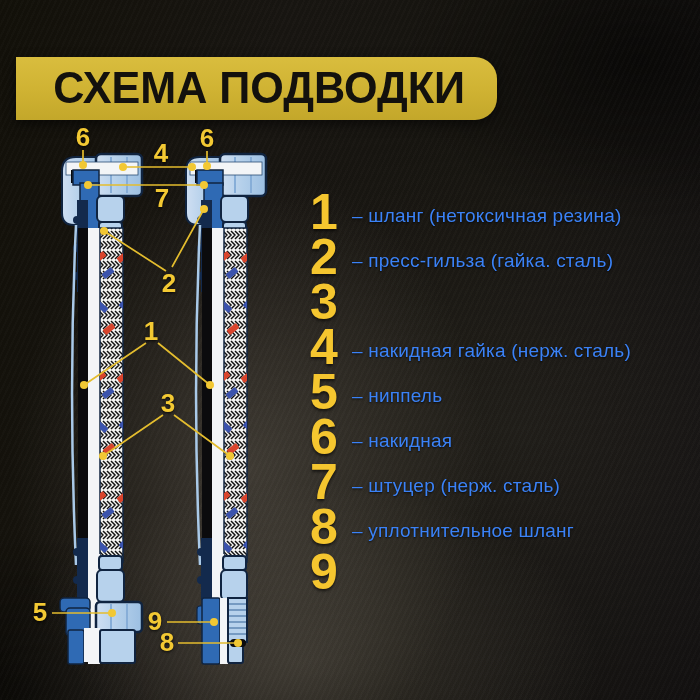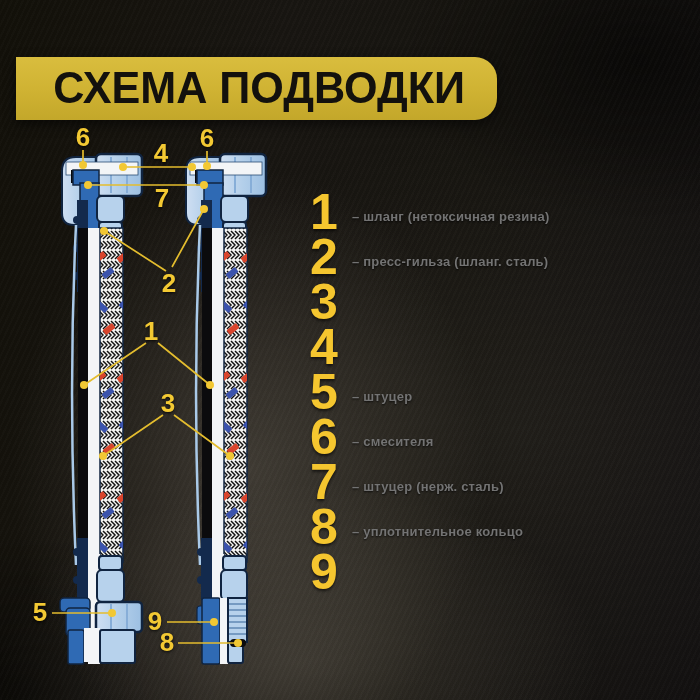--- a/index.html
+++ b/index.html
@@ -24,22 +24,22 @@
   
   .diagram{position:absolute;left:0;top:0;}
   .callout{position:absolute;transform:translate(-50%,-50%);
       font-size:26px;font-weight:800;color:#f3c933;line-height:1;
       text-shadow:0 1px 3px rgba(0,0,0,0.8);}
   
   .legend{position:absolute;left:306px;top:190px;width:392px;}
   .lrow{display:flex;align-items:center;height:45px;}
   .lnum{width:36px;text-align:center;font-size:50px;line-height:45px;font-weight:800;
       color:#f5c62f;text-shadow:0 2px 3px rgba(0,0,0,0.6);}
-  .ltext{margin-left:10px;padding-top:7px;font-size:13px;font-weight:700;
-      color:#737373;letter-spacing:0.2px;white-space:nowrap;
+  .ltext{margin-left:10px;padding-top:7px;font-size:19px;font-weight:400;
+      color:#3b82f6;letter-spacing:0.2px;white-space:nowrap;
       text-shadow:0 1px 2px rgba(0,0,0,0.7);}
 </style>
 </head>
 <body>
 
 <div class="stage">
   <div class="bg"></div>
 
   <div class="banner">
     <div class="t">СХЕМА ПОДВОДКИ</div>
@@ -179,41 +179,42 @@
   <div class="callout" style="left:155px;top:621px">9</div>
   <div class="callout" style="left:167px;top:642px">8</div>
 
   <div class="legend">
     <div class="lrow">
       <div class="lnum">1</div>
       <div class="ltext">– шланг (нетоксичная резина)</div>
     </div>
     <div class="lrow">
       <div class="lnum">2</div>
-      <div class="ltext">– пресс-гильза (шланг. сталь)</div>
+      <div class="ltext">– пресс-гильза (гайка. сталь)</div>
     </div>
     <div class="lrow">
       <div class="lnum">3</div>
     </div>
     <div class="lrow">
       <div class="lnum">4</div>
+      <div class="ltext">– накидная гайка (нерж. сталь)</div>
     </div>
     <div class="lrow">
       <div class="lnum">5</div>
-      <div class="ltext">– штуцер</div>
+      <div class="ltext">– ниппель</div>
     </div>
     <div class="lrow">
       <div class="lnum">6</div>
-      <div class="ltext">– смесителя</div>
+      <div class="ltext">– накидная</div>
     </div>
     <div class="lrow">
       <div class="lnum">7</div>
       <div class="ltext">– штуцер (нерж. сталь)</div>
     </div>
     <div class="lrow">
       <div class="lnum">8</div>
-      <div class="ltext">– уплотнительное кольцо</div>
+      <div class="ltext">– уплотнительное шланг</div>
     </div>
     <div class="lrow">
       <div class="lnum">9</div>
     </div>
   </div>
 </div>
 
 </body></html>

